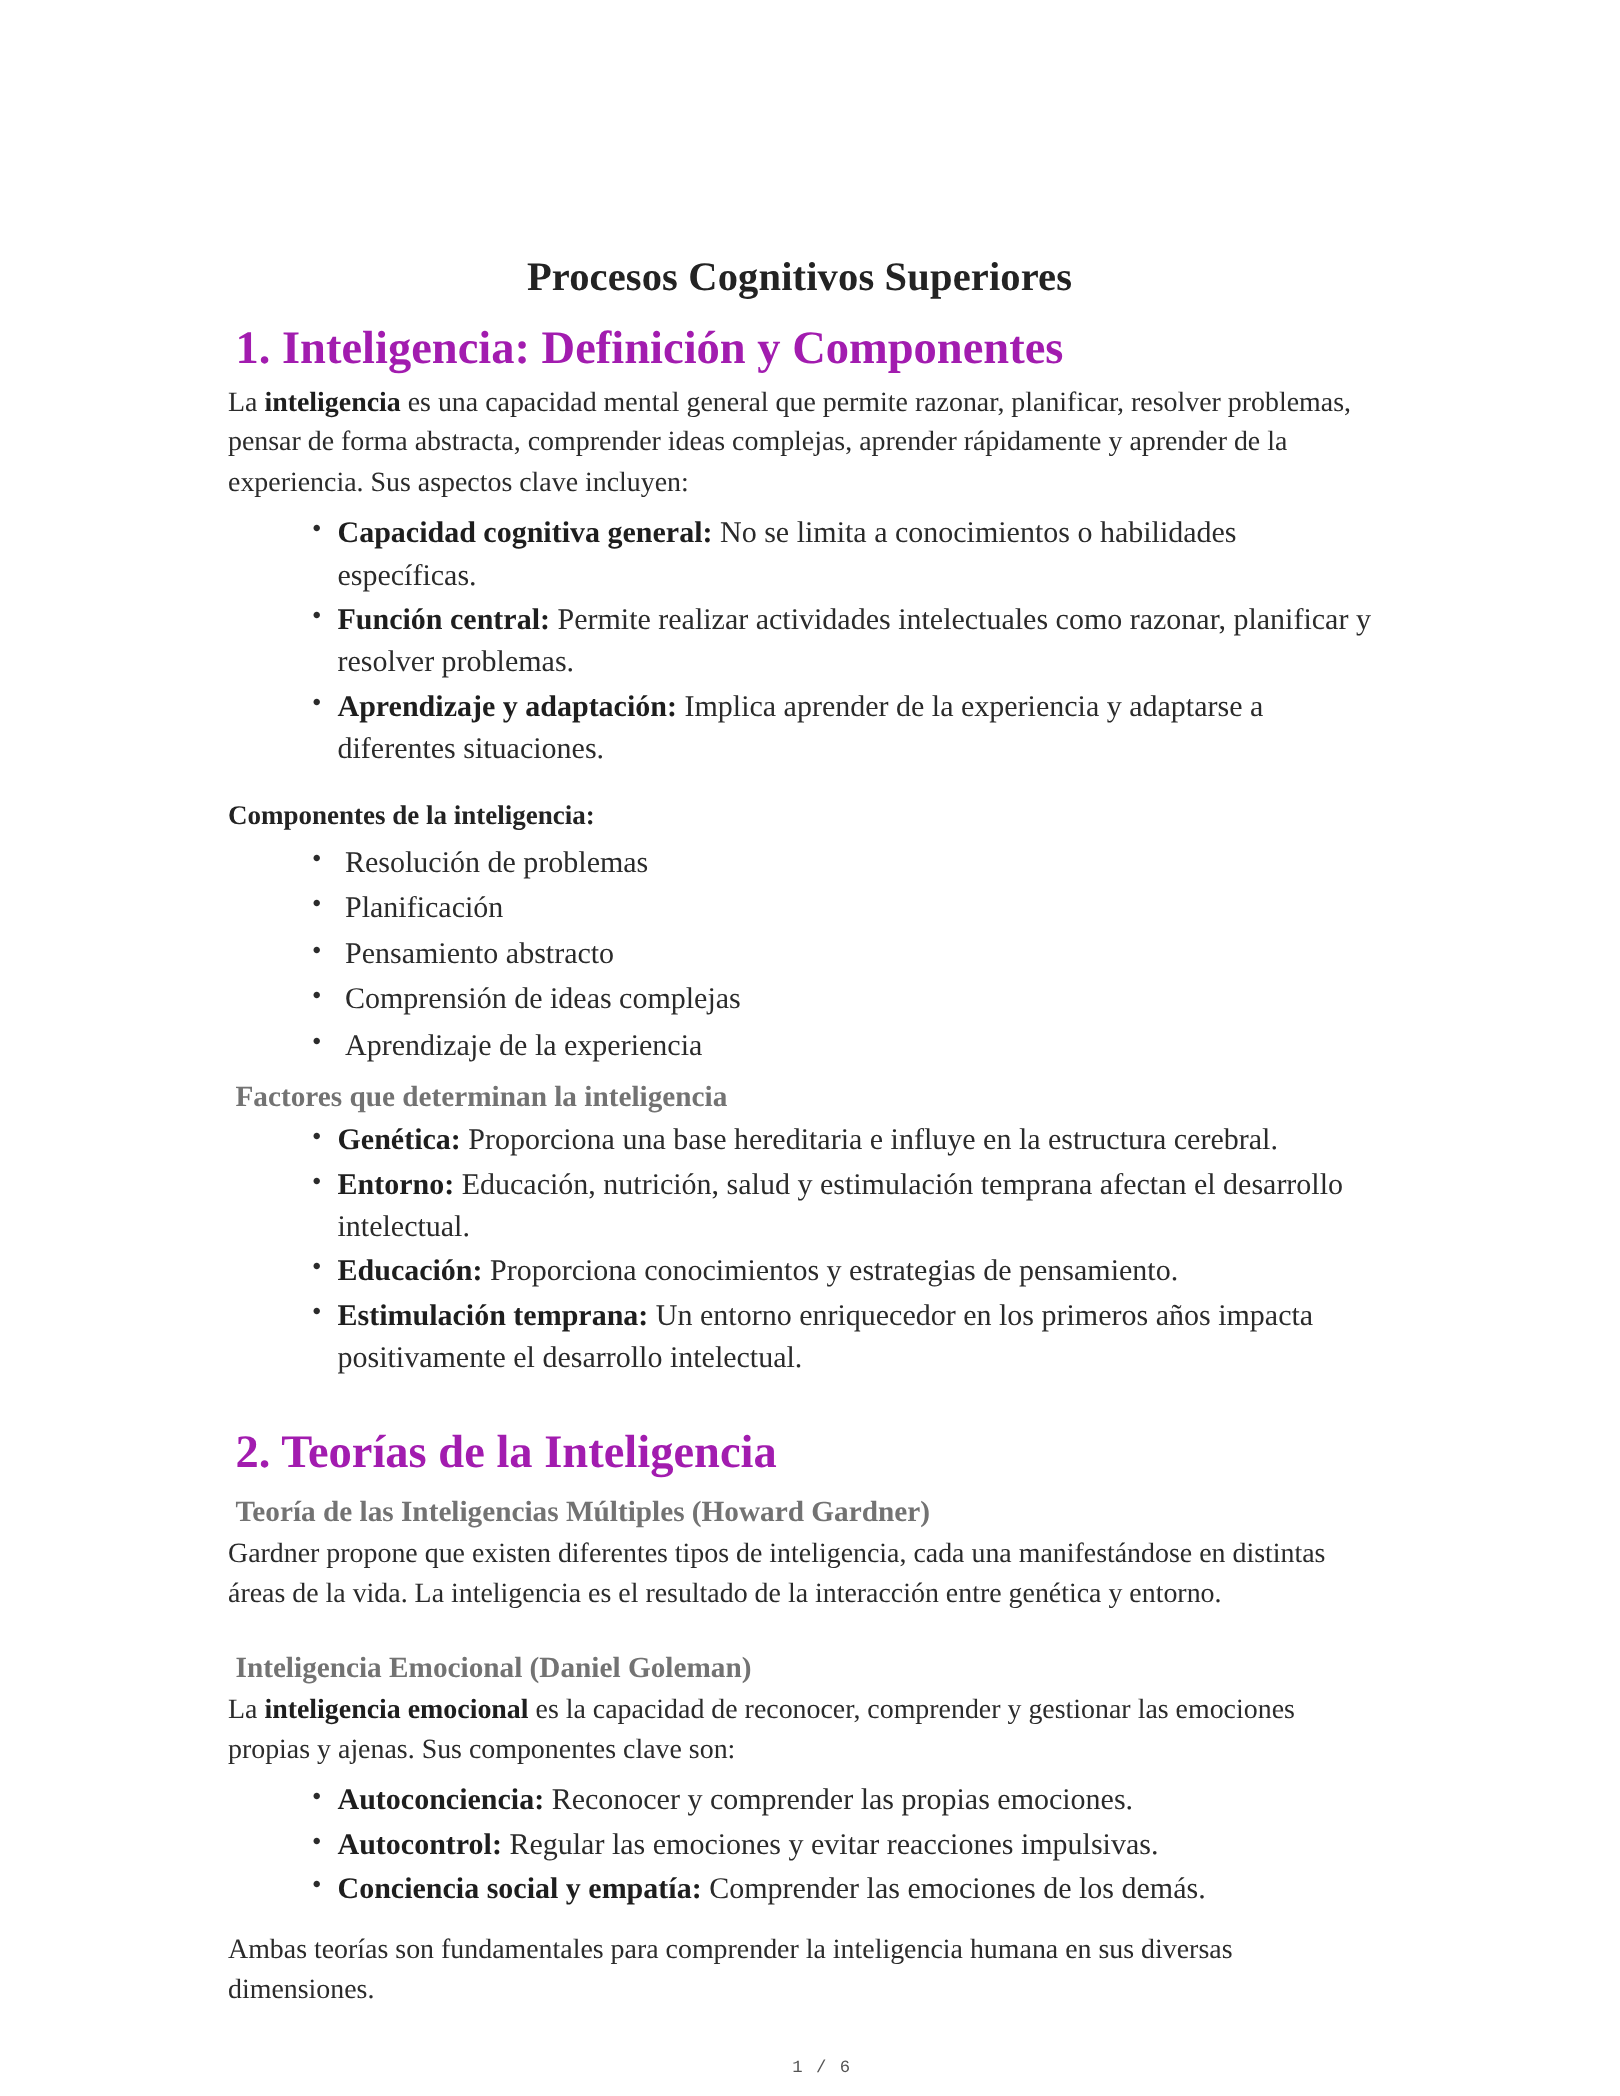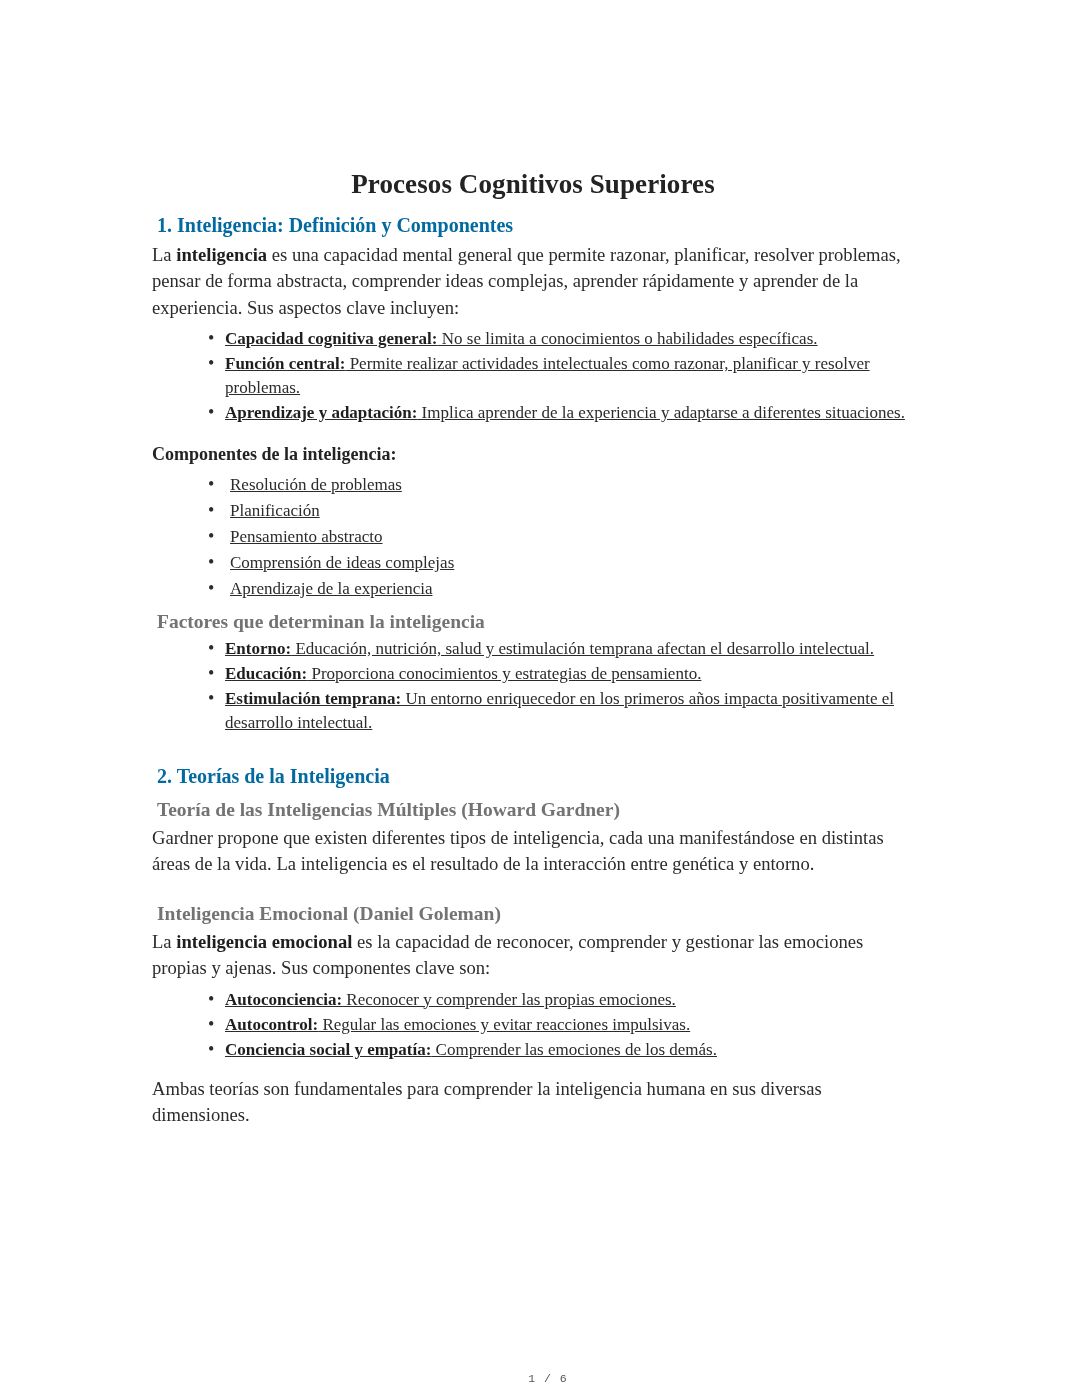--- a/index.html
+++ b/index.html
@@ -27,25 +27,25 @@
   .doc-title {
     font-size: 27px;
     font-weight: bold;
     text-align: center;
     line-height: 1.25;
     margin: 0 0 10px 0;
     letter-spacing: .1px;
     color: #232323;
   }
   h2.section-heading {
-    font-size: 20px;
+    font-size: 31px;
     font-weight: bold;
     margin: 10px 0 4px 5px;
     line-height: 1.3;
-    color: #0369a1;
+    color: #a21caf;
   }
   h3.sub-heading {
     font-size: 19.5px;
     font-weight: bold;
     margin: 8px 0 2px 5px;
     line-height: 1.3;
     color: #737373;
   }
   h4.inline-heading {
     font-size: 18px;
@@ -65,26 +65,25 @@
   }
   ul.bullets {
     margin: 6px 0 6px 0;
     padding: 0 0 0 56px;
     list-style: none;
   }
   ul.bullets.tight {
     margin: 2px 0 2px 0;
   }
   ul.bullets li {
-    font-size: 17px;
+    font-size: 20px;
     line-height: 1.42;
     position: relative;
     padding-left: 17px;
     margin-bottom: 1px;
-    text-decoration: underline;
   }
   ul.bullets li::before {
     content: "\2022";
     position: absolute;
     left: 0;
     top: -1px;
     font-size: 18px;
     color: #2b2b2b;
   }
   ul.bullets.plain li {
@@ -131,20 +130,21 @@
       <li>Resolución de problemas</li>
       <li>Planificación</li>
       <li>Pensamiento abstracto</li>
       <li>Comprensión de ideas complejas</li>
       <li>Aprendizaje de la experiencia</li>
     </ul>
 
     <h3 class="sub-heading">Factores que determinan la inteligencia</h3>
 
     <ul class="bullets tight">
+      <li><b>Genética:</b><span> Proporciona una base hereditaria e influye en la estructura cerebral.</span></li>
       <li><b>Entorno:</b><span> Educación, nutrición, salud y estimulación temprana afectan el desarrollo intelectual.</span></li>
       <li><b>Educación:</b><span> Proporciona conocimientos y estrategias de pensamiento.</span></li>
       <li><b>Estimulación temprana:</b><span> Un entorno enriquecedor en los primeros años impacta positivamente el desarrollo intelectual.</span></li>
     </ul>
 
     <h2 class="section-heading" style="margin-top:28px;">2. Teorías de la Inteligencia</h2>
 
     <h3 class="sub-heading">Teoría de las Inteligencias Múltiples (Howard Gardner)</h3>
 
     <p class="body-text">Gardner propone que existen diferentes tipos de inteligencia, cada una manifestándose en distintas áreas de la vida. La inteligencia es el resultado de la interacción entre genética y entorno.</p>

